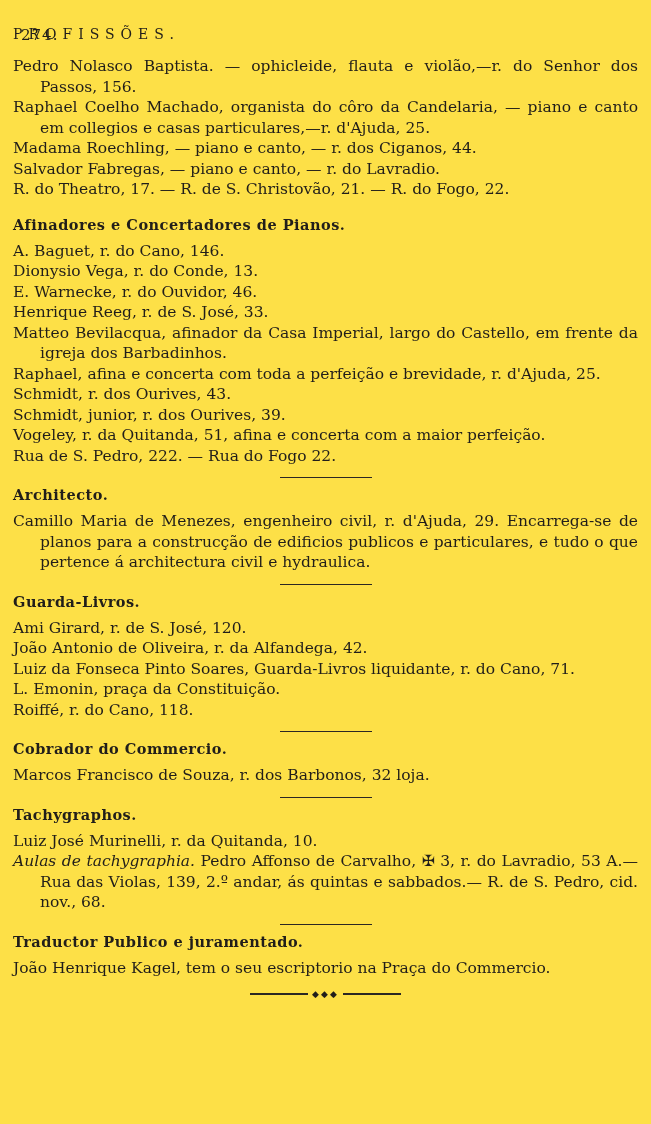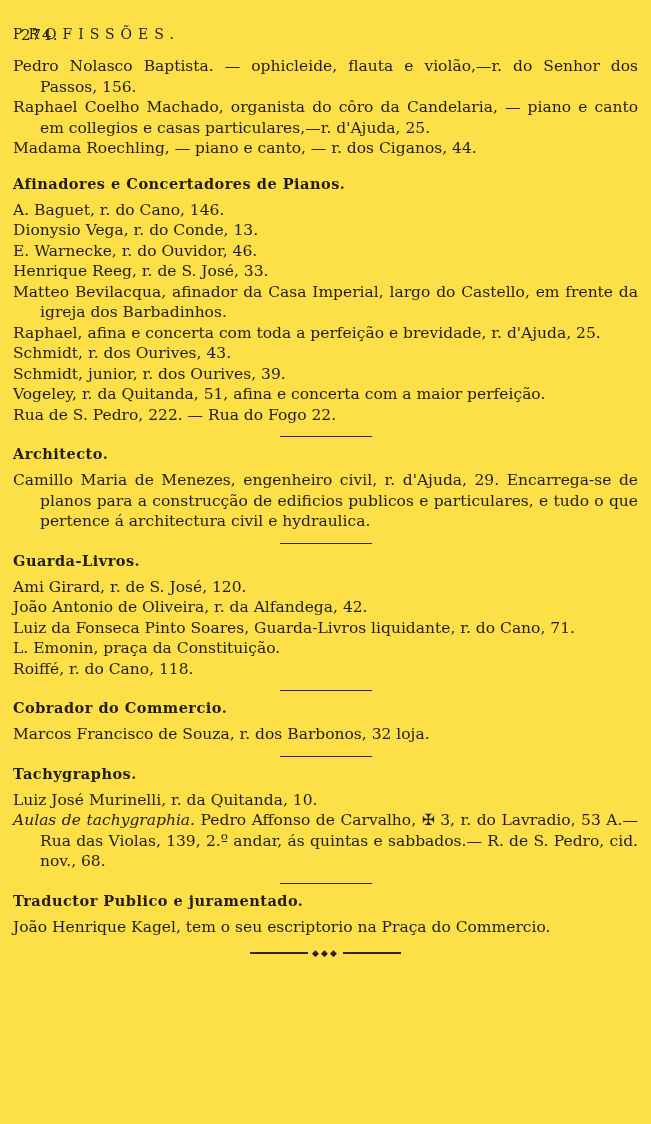--- a/index.html
+++ b/index.html
@@ -87,20 +87,22 @@
 
   <div class="page-header">
     <span class="page-number">274.</span>
     <div class="running-title">PROFISSÕES.</div>
   </div>
 
   <div class="section">
     <p class="entry">Pedro Nolasco Baptista. — ophicleide, flauta e violão,—r. do Senhor dos Passos, 156.</p>
     <p class="entry">Raphael Coelho Machado, organista do côro da Candelaria, — piano e canto em collegios e casas particulares,—r. d'Ajuda, 25.</p>
     <p class="entry">Madama Roechling, — piano e canto, — r. dos Ciganos, 44.</p>
+    <p class="entry">Salvador Fabregas, — piano e canto, — r. do Lavradio.</p>
+    <p class="entry">R. do Theatro, 17. — R. de S. Christovão, 21. — R. do Fogo, 22.</p>
   </div>
 
   <div class="section">
     <h2 class="section-heading no-rule">Afinadores e Concertadores de Pianos.</h2>
     <p class="entry">A. Baguet, r. do Cano, 146.</p>
     <p class="entry">Dionysio Vega, r. do Conde, 13.</p>
     <p class="entry">E. Warnecke, r. do Ouvidor, 46.</p>
     <p class="entry">Henrique Reeg, r. de S. José, 33.</p>
     <p class="entry">Matteo Bevilacqua, afinador da Casa Imperial, largo do Castello, em frente da igreja dos Barbadinhos.</p>
     <p class="entry">Raphael, afina e concerta com toda a perfeição e brevidade, r. d'Ajuda, 25.</p>

